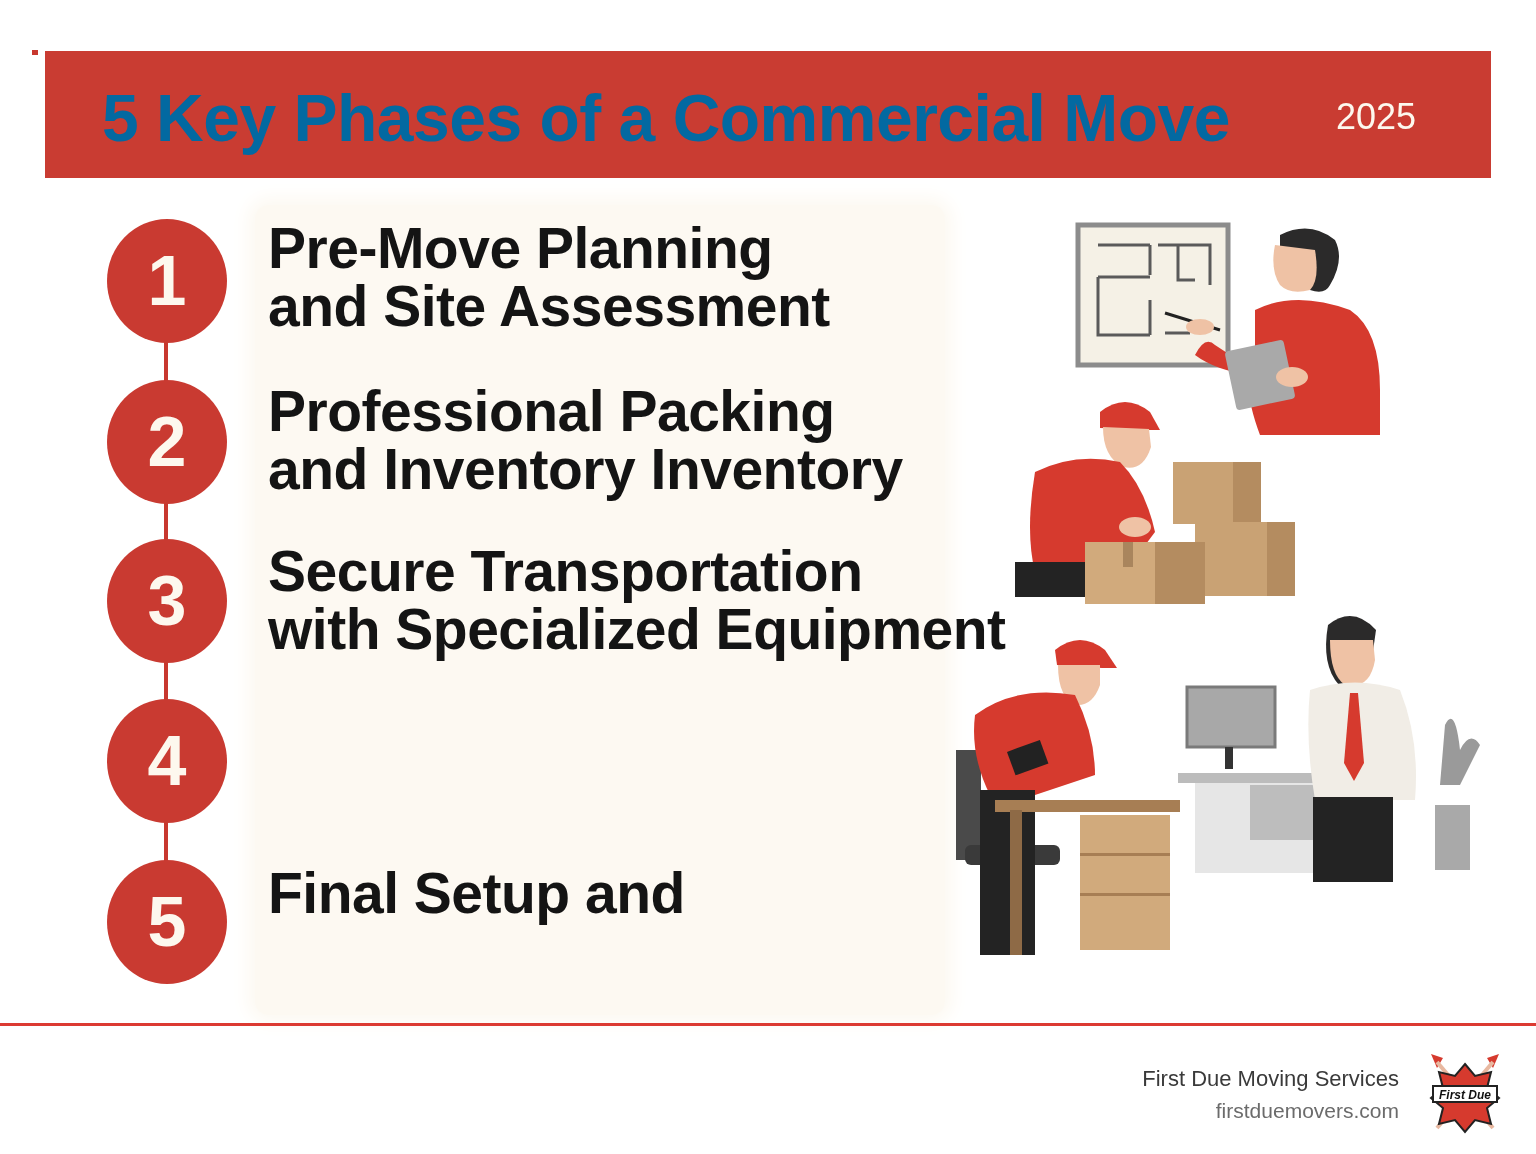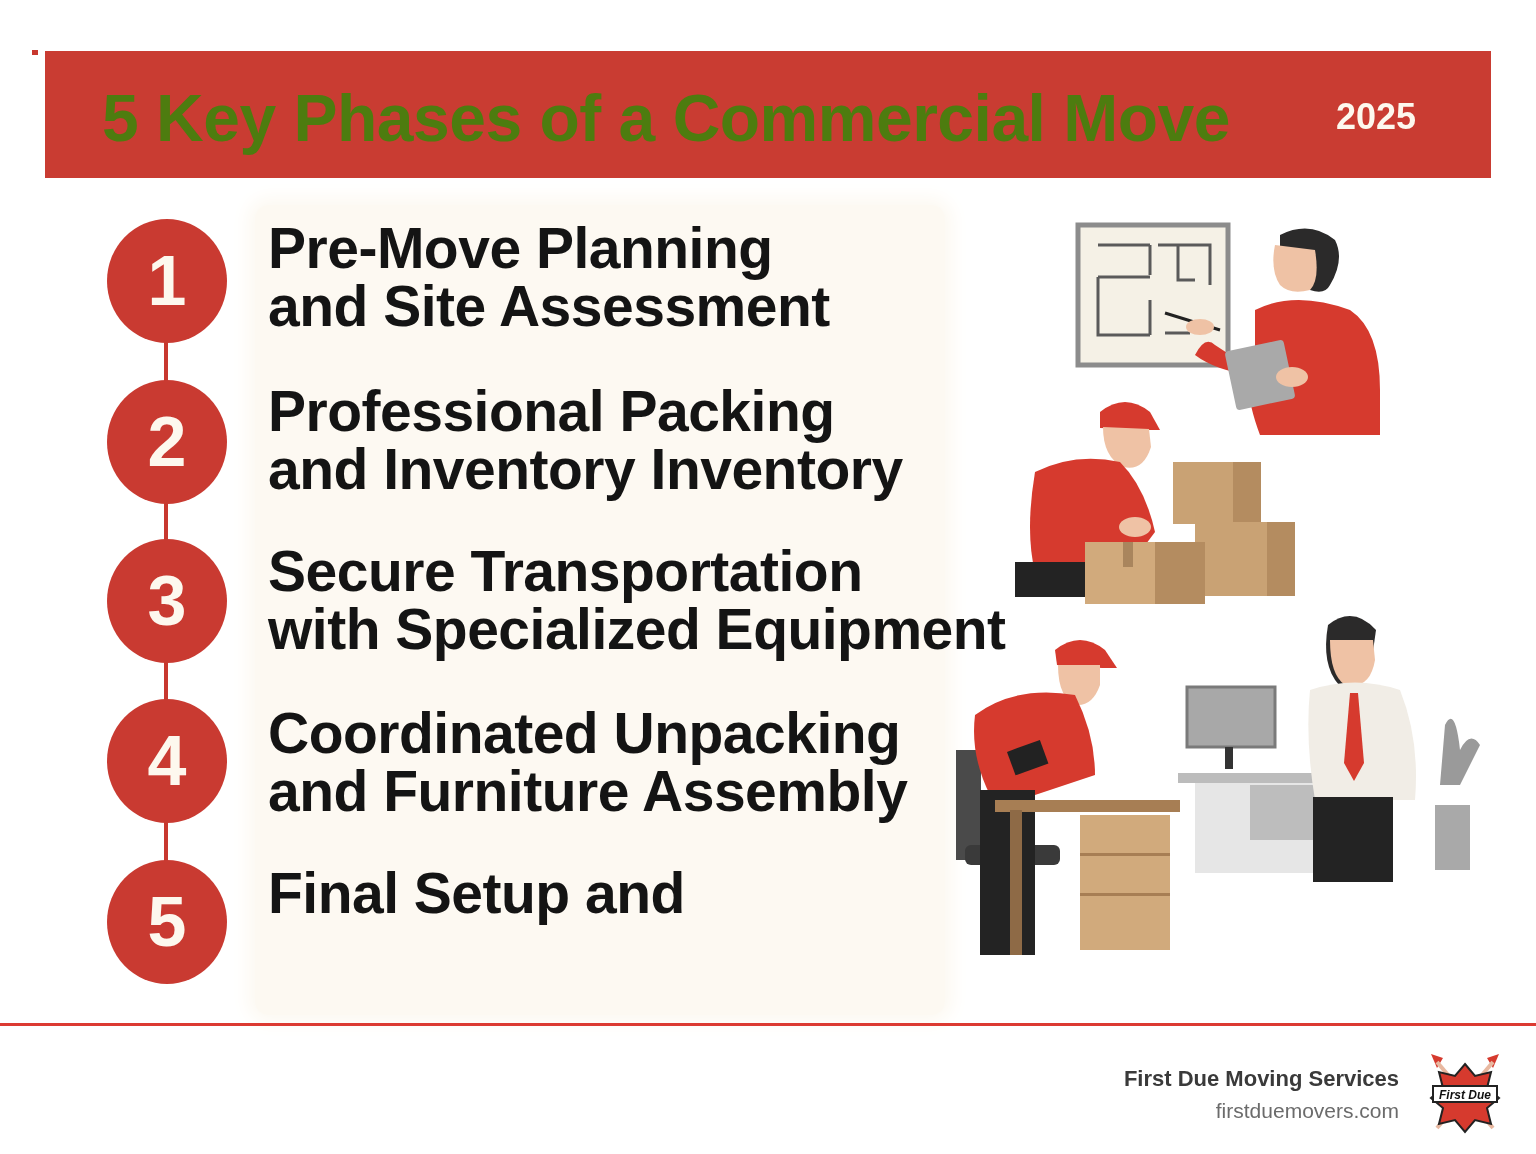--- a/index.html
+++ b/index.html
@@ -1,28 +1,28 @@
 <!DOCTYPE html>
 <html><head>
 <meta charset="utf-8">
 <style>
   html,body{margin:0;padding:0;background:#ffffff;}
   body{width:1536px;height:1154px;position:relative;overflow:hidden;font-family:"Liberation Sans","DejaVu Sans",sans-serif;}
   .corner-dot{position:absolute;left:33px;left:32px;top:50px;width:6px;height:5px;background:#c8382f;}
   .banner{position:absolute;left:45px;top:51px;width:1446px;height:127px;background:#c93c32;}
-  .banner-title{position:absolute;left:102px;top:78px;font-size:66px;font-weight:bold;color:#4d7c0f;letter-spacing:-0.5px;line-height:80px;white-space:nowrap;}
-  .banner-year{position:absolute;left:1336px;top:95px;font-size:36px;font-weight:bold;color:#fdf8ee;line-height:44px;}
+  .banner-title{position:absolute;left:102px;top:78px;font-size:66px;font-weight:bold;color:#0369a1;letter-spacing:-0.5px;line-height:80px;white-space:nowrap;}
+  .banner-year{position:absolute;left:1336px;top:95px;font-size:36px;font-weight:normal;color:#fdf8ee;line-height:44px;}
   .text-panel{position:absolute;left:255px;top:205px;width:690px;height:810px;background:#fdf9f2;border-radius:14px;box-shadow:0 0 18px 8px #fdf9f2;}
   .timeline-line{position:absolute;left:164px;top:280px;width:4px;height:640px;background:#c8382f;}
   .step{position:absolute;left:0;width:1000px;height:130px;}
   .step-circle{position:absolute;left:107px;width:120px;height:124px;border-radius:50%;background:#c93a31;}
   .step-num{position:absolute;left:0;top:0;width:100%;height:100%;display:flex;align-items:center;justify-content:center;font-size:70px;font-weight:bold;color:#fdf8ee;}
   .step-text{position:absolute;left:268px;font-size:57px;font-weight:bold;color:#141414;line-height:58px;letter-spacing:-0.5px;white-space:nowrap;}
   .footer-rule{position:absolute;left:0;top:1023px;width:1536px;height:3px;background:#dc3a32;}
-  .company-name{position:absolute;right:137px;top:1066px;font-size:22px;font-weight:bold;color:#3a3a3a;white-space:nowrap;}
+  .company-name{position:absolute;right:137px;top:1066px;font-size:22px;font-weight:normal;color:#3a3a3a;white-space:nowrap;}
   .company-url{position:absolute;right:137px;top:1099px;font-size:21px;color:#6b6b6b;white-space:nowrap;}
   .logo{position:absolute;left:1423px;top:1048px;width:84px;height:86px;}
   .illus{position:absolute;}
 </style>
 </head>
 <body>
 
 <div class="corner-dot"></div>
 
 <div class="banner"></div>
@@ -58,24 +58,20 @@
   </div>
   <div class="step-text" style="top:3px">
     <div>Secure Transportation</div>
       <div>with Specialized Equipment</div>
   </div>
 </div>
 
 <div class="step" style="top:699px">
   <div class="step-circle" style="top:0">
     <div class="step-num">4</div>
-  </div>
-  <div class="step-text" style="top:5px">
-    <div>Coordinated Unpacking</div>
-      <div>and Furniture Assembly</div>
   </div>
 </div>
 
 <div class="step" style="top:860px">
   <div class="step-circle" style="top:0">
     <div class="step-num">5</div>
   </div>
   <div class="step-text" style="top:4px">
     <div>Final Setup and</div>
   </div>

